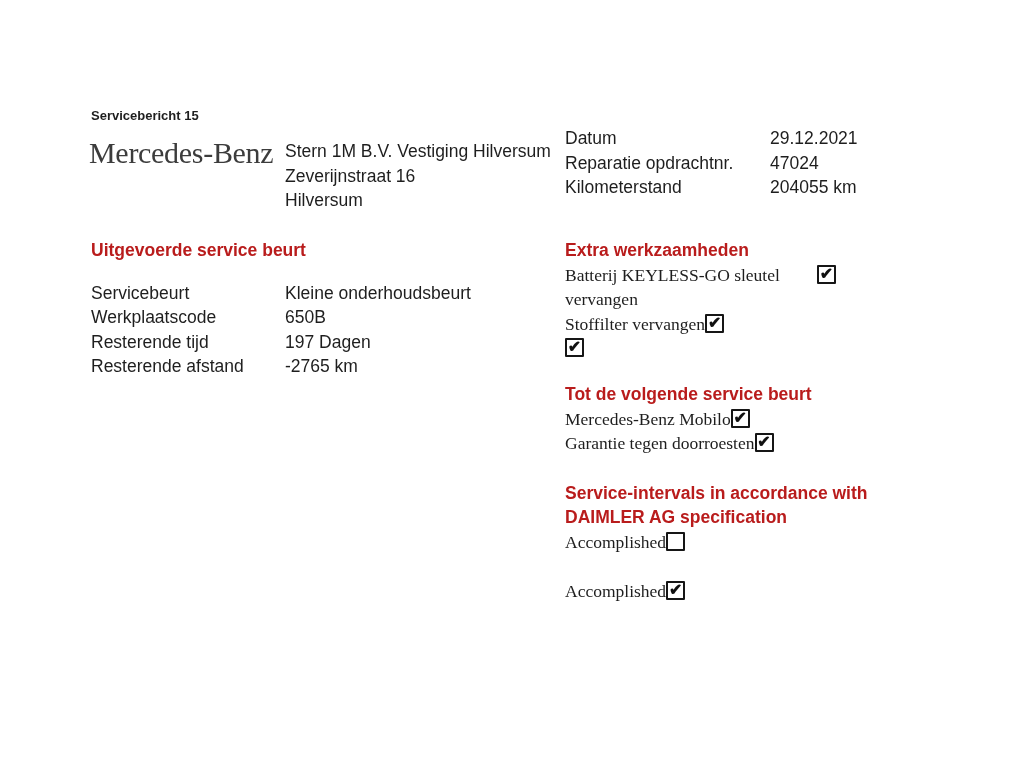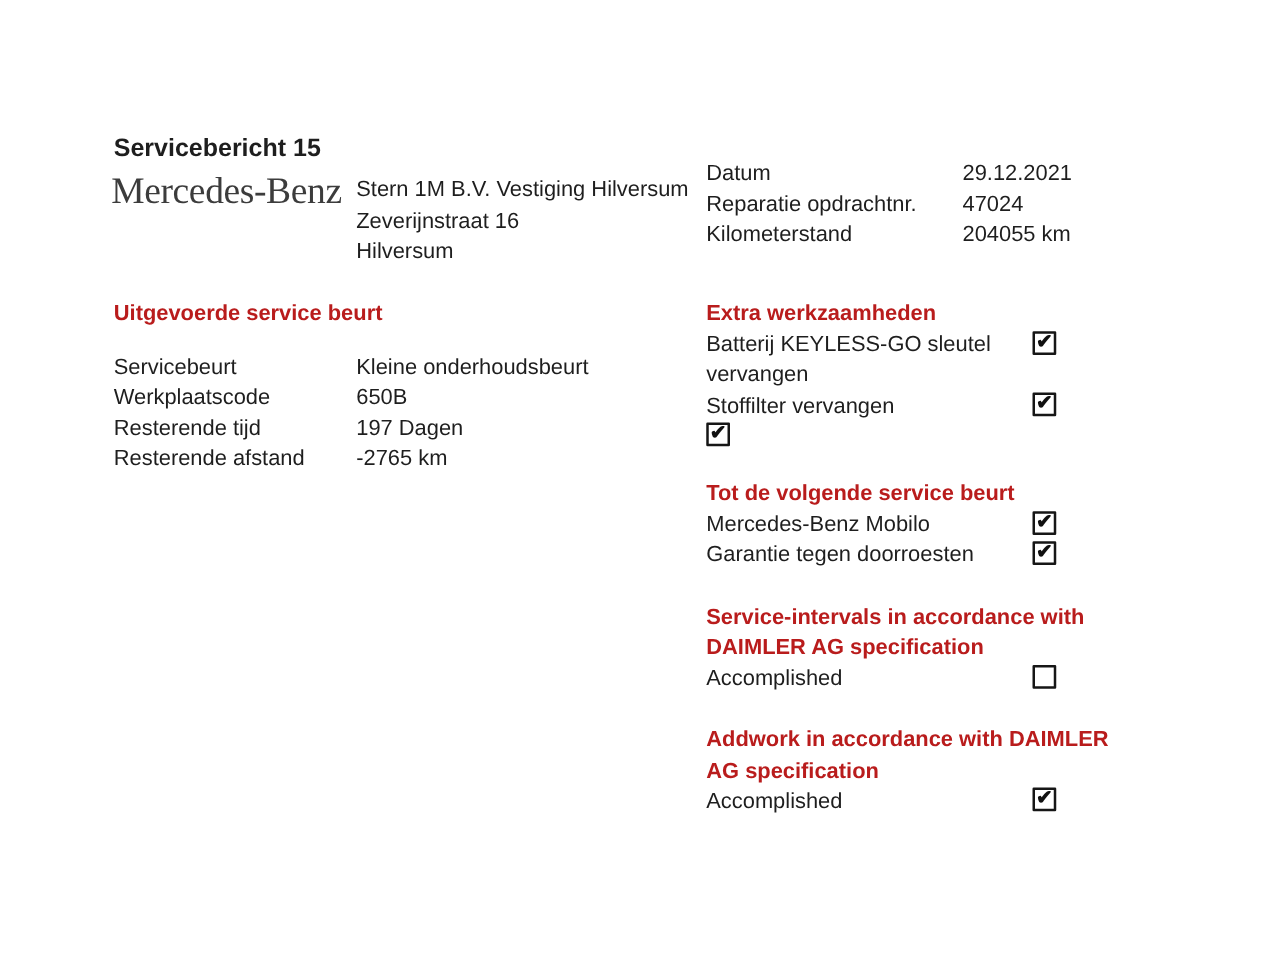--- a/index.html
+++ b/index.html
@@ -4,42 +4,42 @@
 <style>
   * { margin: 0; padding: 0; box-sizing: border-box; }
   html, body { width: 1024px; height: 768px; background: #ffffff; overflow: hidden; }
   body { font-family: "Liberation Sans", sans-serif; color: #1e1e1e; }
 
   .page { position: relative; width: 1024px; height: 768px; background: #ffffff; }
 
   .txt { font-size: 17.5px; line-height: 24.5px; color: #1e1e1e; }
 
   
-  .page-title { position: absolute; left: 91px; top: 108px; font-size: 20px; font-weight: bold; }
+  .page-title { position: absolute; left: 91px; top: 108px; font-size: 13px; font-weight: bold; }
 
   .brand { position: absolute; left: 89px; top: 136px;
            font-family: "Liberation Serif", serif; font-size: 30px; color: #3c3c3c;
            letter-spacing: -0.3px; }
 
   .dealer { position: absolute; left: 285px; top: 139px; }
   .meta   { position: absolute; left: 565px; top: 126px; width: 370px; }
   .meta-row { display: flex; }
   .meta-row .m-label { width: 205px; flex: 0 0 205px; }
 
   
   .service { position: absolute; left: 91px; top: 238px; width: 470px; }
   .section-heading { font-size: 17.5px; line-height: 24.5px; font-weight: bold; color: #b91c1c; }
   .kv-rows { margin-top: 18px; }
   .kv-row { display: flex; }
   .kv-row .k { width: 194px; flex: 0 0 194px; }
 
   
   .checklist { position: absolute; left: 565px; top: 238px; width: 345px; }
   .check-section + .check-section { margin-top: 25px; }
-  .check-item { display: flex; justify-content: space-between; align-items: flex-start; width: 280px; }
+  .check-item { display: flex; justify-content: flex-start; align-items: flex-start; width: 280px; font-family: Liberation Serif, serif; }
   .check-item + .check-item { }
   .check-item .ci-label { max-width: 252px; }
 
   .checkbox { width: 19px; height: 19px; flex: 0 0 19px; border: 2px solid #161616;
               border-radius: 1px; background: #ffffff; position: relative; margin-top: 2px;
               cursor: pointer; }
   .checkbox.checked::after { content: "\2714"; position: absolute; left: 0; top: -3px;
               width: 15px; text-align: center; font-size: 16px; font-weight: bold;
               color: #101010; line-height: 19px; }
 </style>
@@ -126,21 +126,20 @@
 
     <div class="check-section">
       <div class="section-heading">Service-intervals in accordance with DAIMLER AG specification</div>
       <div class="check-item">
         <span class="ci-label">Accomplished</span>
         <span class="checkbox"></span>
       </div>
     </div>
 
     <div class="check-section">
-      <div class="section-heading">Addwork in accordance with DAIMLER AG specification</div>
       <div class="check-item">
         <span class="ci-label">Accomplished</span>
         <span class="checkbox checked"></span>
       </div>
     </div>
 
   </div>
 </div>
 
 </body></html>

